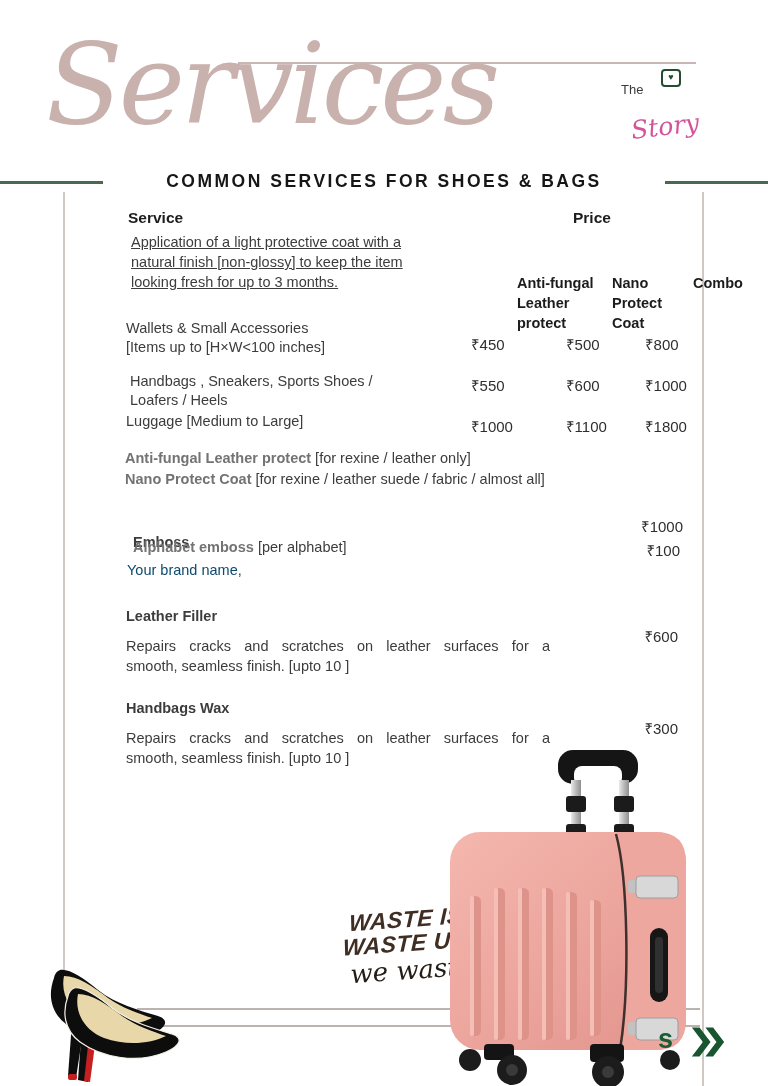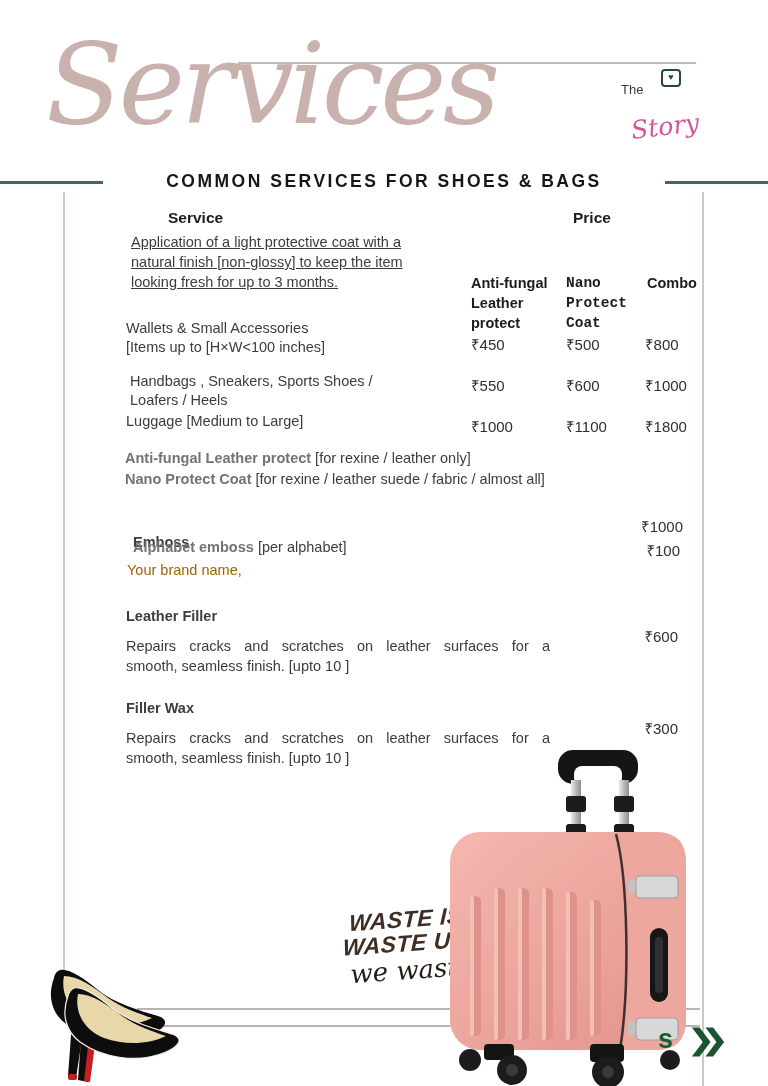--- a/index.html
+++ b/index.html
@@ -29,24 +29,24 @@
   .v-line{width:2px;background:#cfc8c5;}
   .v-left{left:63px;top:192px;height:792px;}
   .v-right{left:702px;top:192px;height:894px;}
   .h-thin{height:2px;background:#bab3af;}
 
   
   .bold{font-weight:700;color:#737373;}
   .body-txt{font-size:14.5px;line-height:20px;color:#3c3c3c;}
   .hdr{font-size:15.5px;font-weight:700;color:#1c1c1c;}
   .price{font-size:15px;color:#2e2e2e;}
-  .colhead{font-size:14.5px;font-weight:700;color:#1c1c1c;line-height:20px;}
+  .colhead{font-size:14.5px;font-weight:700;color:#1c1c1c;line-height:20px;margin-left:46px;}
   .two-line{line-height:18.5px;}
   .right-price{width:123px;text-align:right;}
-  .gray{color:#a16207;}
+  .gray{color:#0c4a6e;}
   .just{text-align:justify;text-align-last:justify;}
   .desc-block{width:424px;margin-top:9px;}
 
   
   .slogan{left:326px;top:906px;width:195px;text-align:center;transform:rotate(-4deg);}
   .slogan .l1,.slogan .l2{font-size:23px;font-weight:700;font-style:italic;color:#3f2e23;
         letter-spacing:.5px;line-height:24px;transform:skewX(-6deg);}
   .slogan .l3{font-family:"DejaVu Serif",serif;font-style:italic;font-size:26px;
         color:#241c15;line-height:28px;margin-top:1px;}
   .partial-s{left:658px;top:1024px;font-size:27px;font-weight:700;color:#1b5c33;z-index:4;}
@@ -68,35 +68,35 @@
     <span class="story">Story</span>
   </div>
 
   <div class="abs green-line gl-left"></div>
   <div class="abs green-line gl-right"></div>
   <div class="abs section-title">COMMON SERVICES FOR SHOES &amp; BAGS</div>
 
   <div class="abs v-line v-left"></div>
   <div class="abs v-line v-right"></div>
 
-  <div class="abs hdr" style="left:128px;top:209px;margin-left:40px;">Service</div>
+  <div class="abs hdr" style="left:128px;top:209px;">Service</div>
   <div class="abs hdr" style="left:573px;top:209px;text-align:right;">Price</div>
 
   <div class="abs body-txt" style="left:131px;top:232px;width:340px;text-decoration:underline;">
     <div>Application of a light protective coat with a</div>
     <div>natural finish [non-glossy] to keep the item</div>
     <div>looking fresh for up to 3 months.</div>
   </div>
 
   <div class="abs colhead" style="left:471px;top:273px;width:92px;">
     <div>Anti-fungal</div>
     <div>Leather</div>
     <div>protect</div>
   </div>
-  <div class="abs colhead" style="left:566px;top:273px;width:70px;font-family:Liberation Mono, monospace;">
+  <div class="abs colhead" style="left:566px;top:273px;width:70px;">
     <div>Nano</div>
     <div>Protect</div>
     <div>Coat</div>
   </div>
   <div class="abs colhead" style="left:647px;top:273px;width:55px;">
     <div>Combo</div>
   </div>
 
   <div class="abs body-txt two-line" style="left:126px;top:319px;">
     <div>Wallets &amp; Small Accessories</div>
@@ -139,21 +139,21 @@
   <div class="abs price right-price" style="left:557px;top:540px;">₹100</div>
   <div class="abs body-txt gray" style="left:127px;top:560px;">Your brand name,</div>
 
   <div class="abs body-txt bold" style="left:126px;top:606px;">Leather Filler</div>
   <div class="abs body-txt desc-block" style="left:126px;top:627px;">
     <div class="just">Repairs cracks and scratches on leather surfaces for a</div>
     <div>smooth, seamless finish. [upto 10 ]</div>
   </div>
   <div class="abs price right-price" style="left:555px;top:626px;">₹600</div>
 
-  <div class="abs body-txt bold" style="left:126px;top:698px;">Filler Wax</div>
+  <div class="abs body-txt bold" style="left:126px;top:698px;">Handbags Wax</div>
   <div class="abs body-txt desc-block" style="left:126px;top:719px;">
     <div class="just">Repairs cracks and scratches on leather surfaces for a</div>
     <div>smooth, seamless finish. [upto 10 ]</div>
   </div>
   <div class="abs price right-price" style="left:555px;top:718px;">₹300</div>
 
   <div class="abs h-thin" style="left:137px;top:1008px;width:563px;"></div>
   <div class="abs h-thin" style="left:103px;top:1025px;width:597px;"></div>
 
   <div class="abs slogan">

